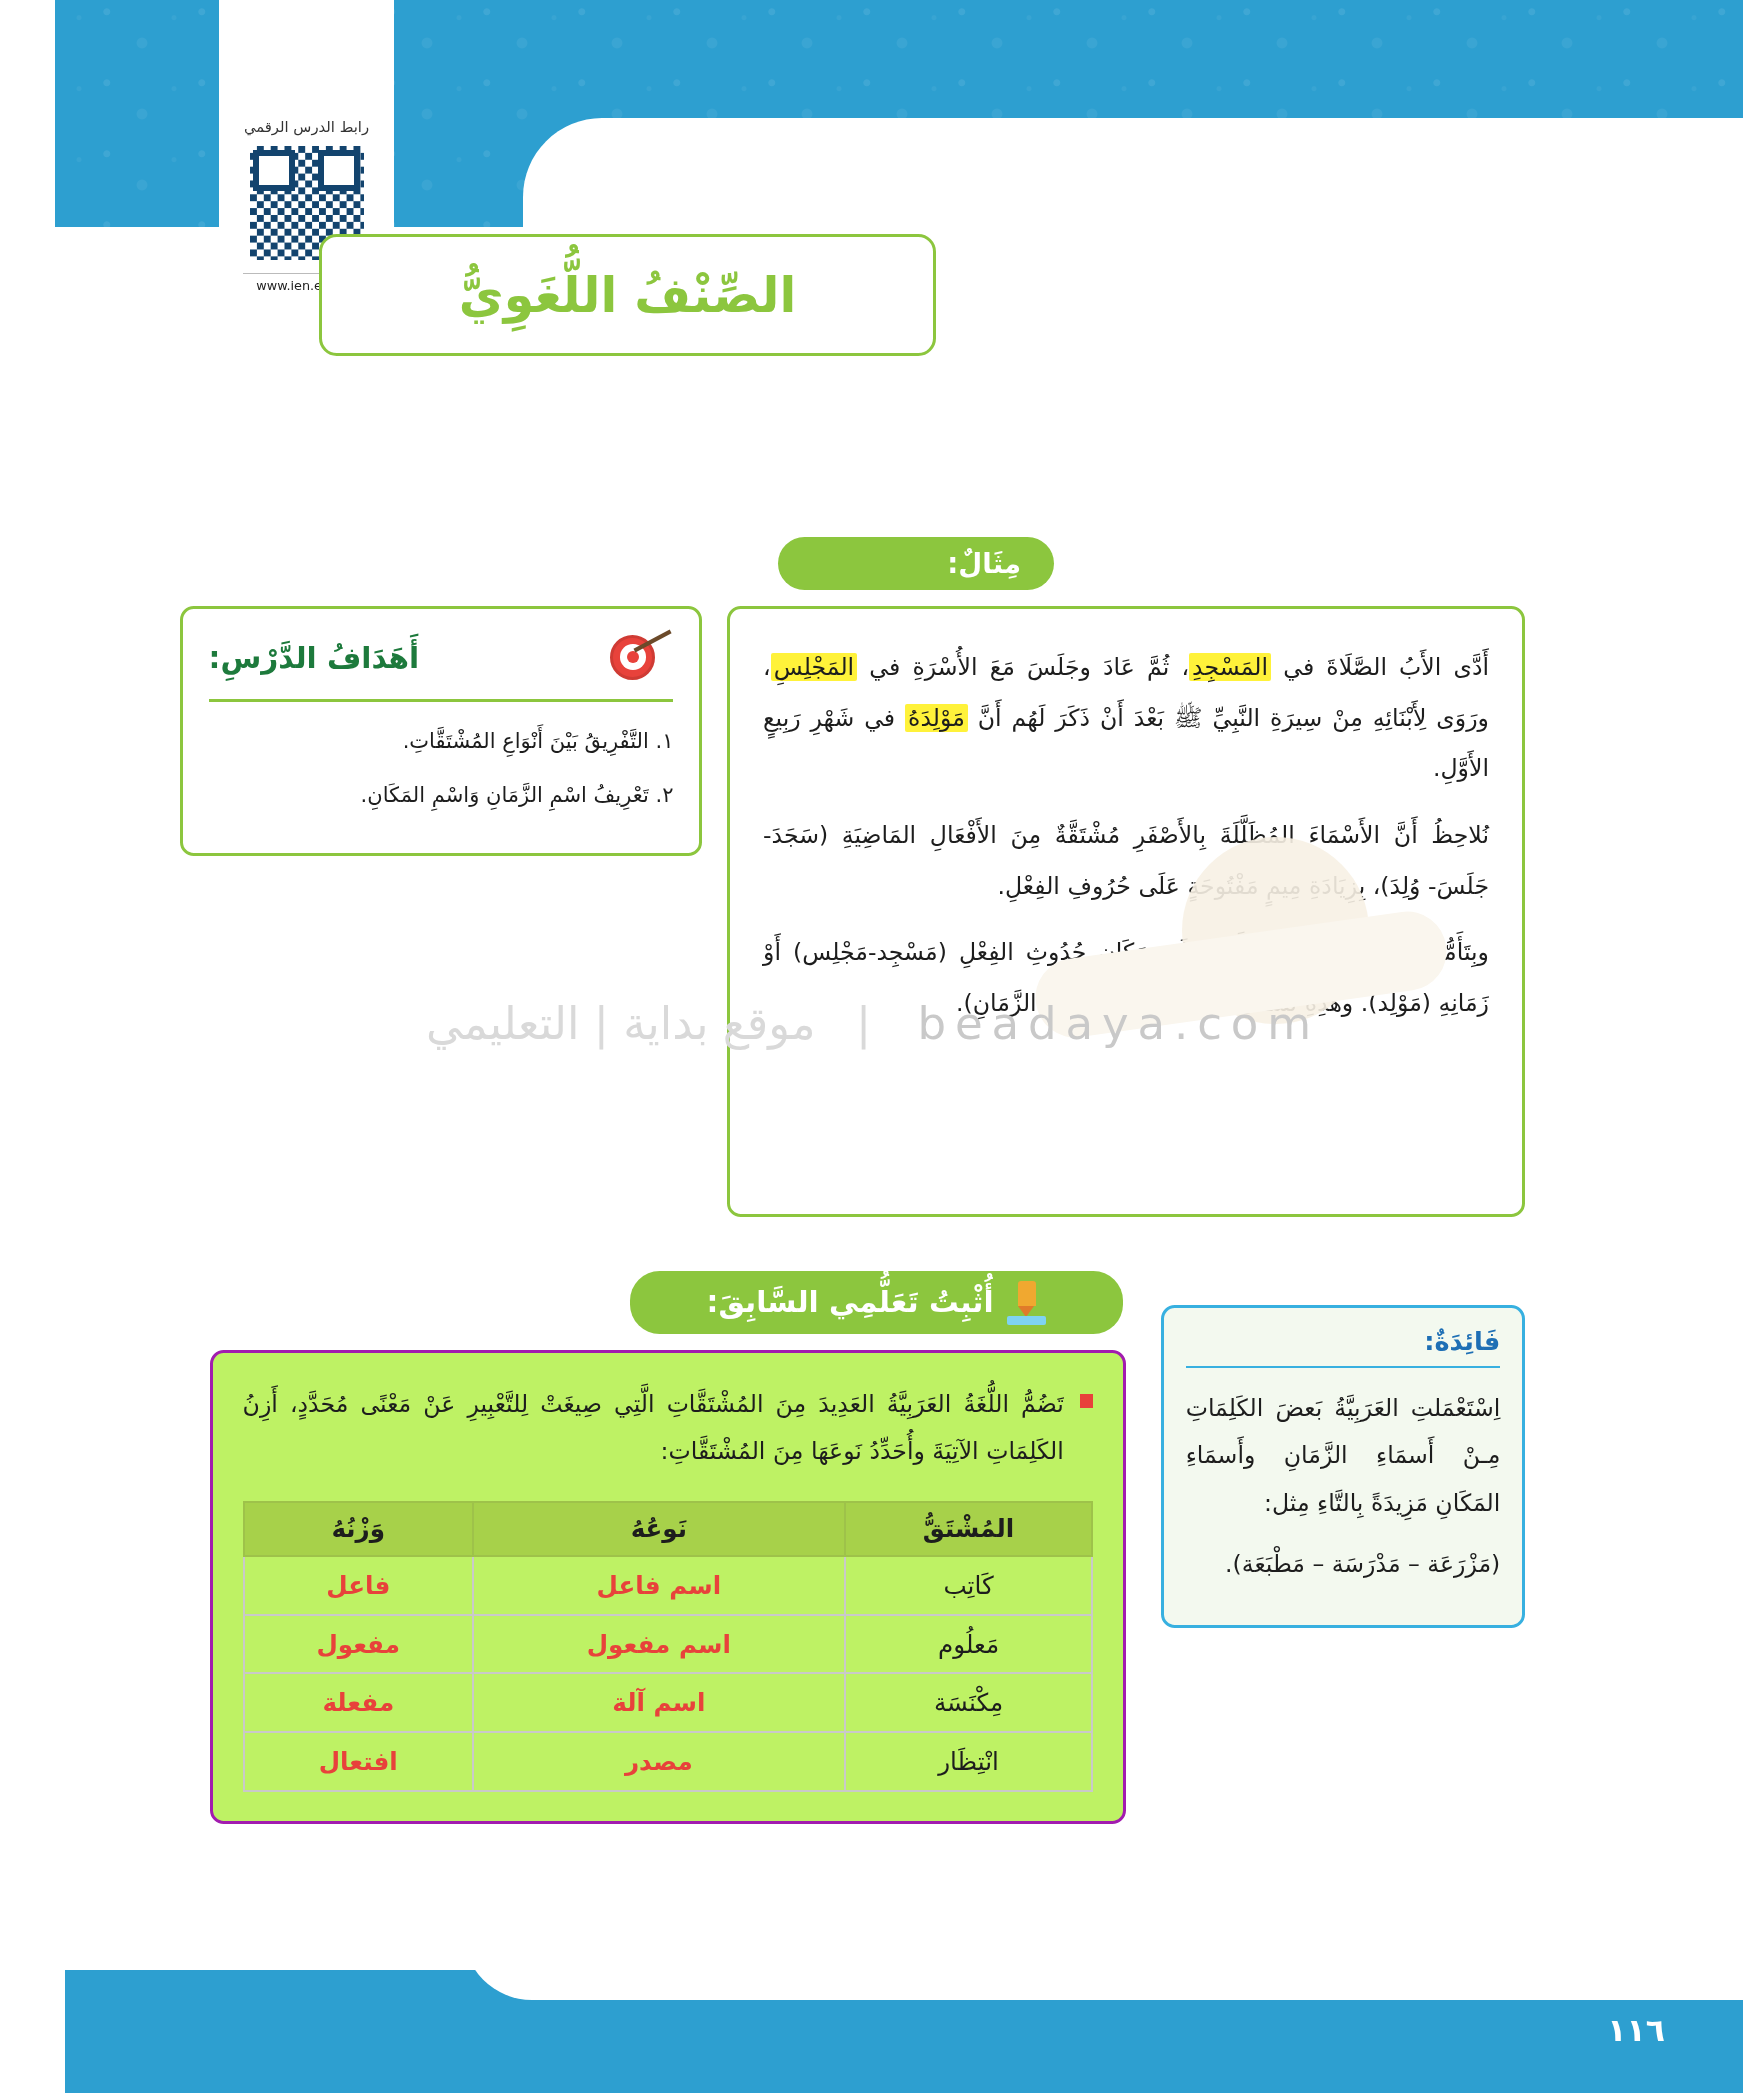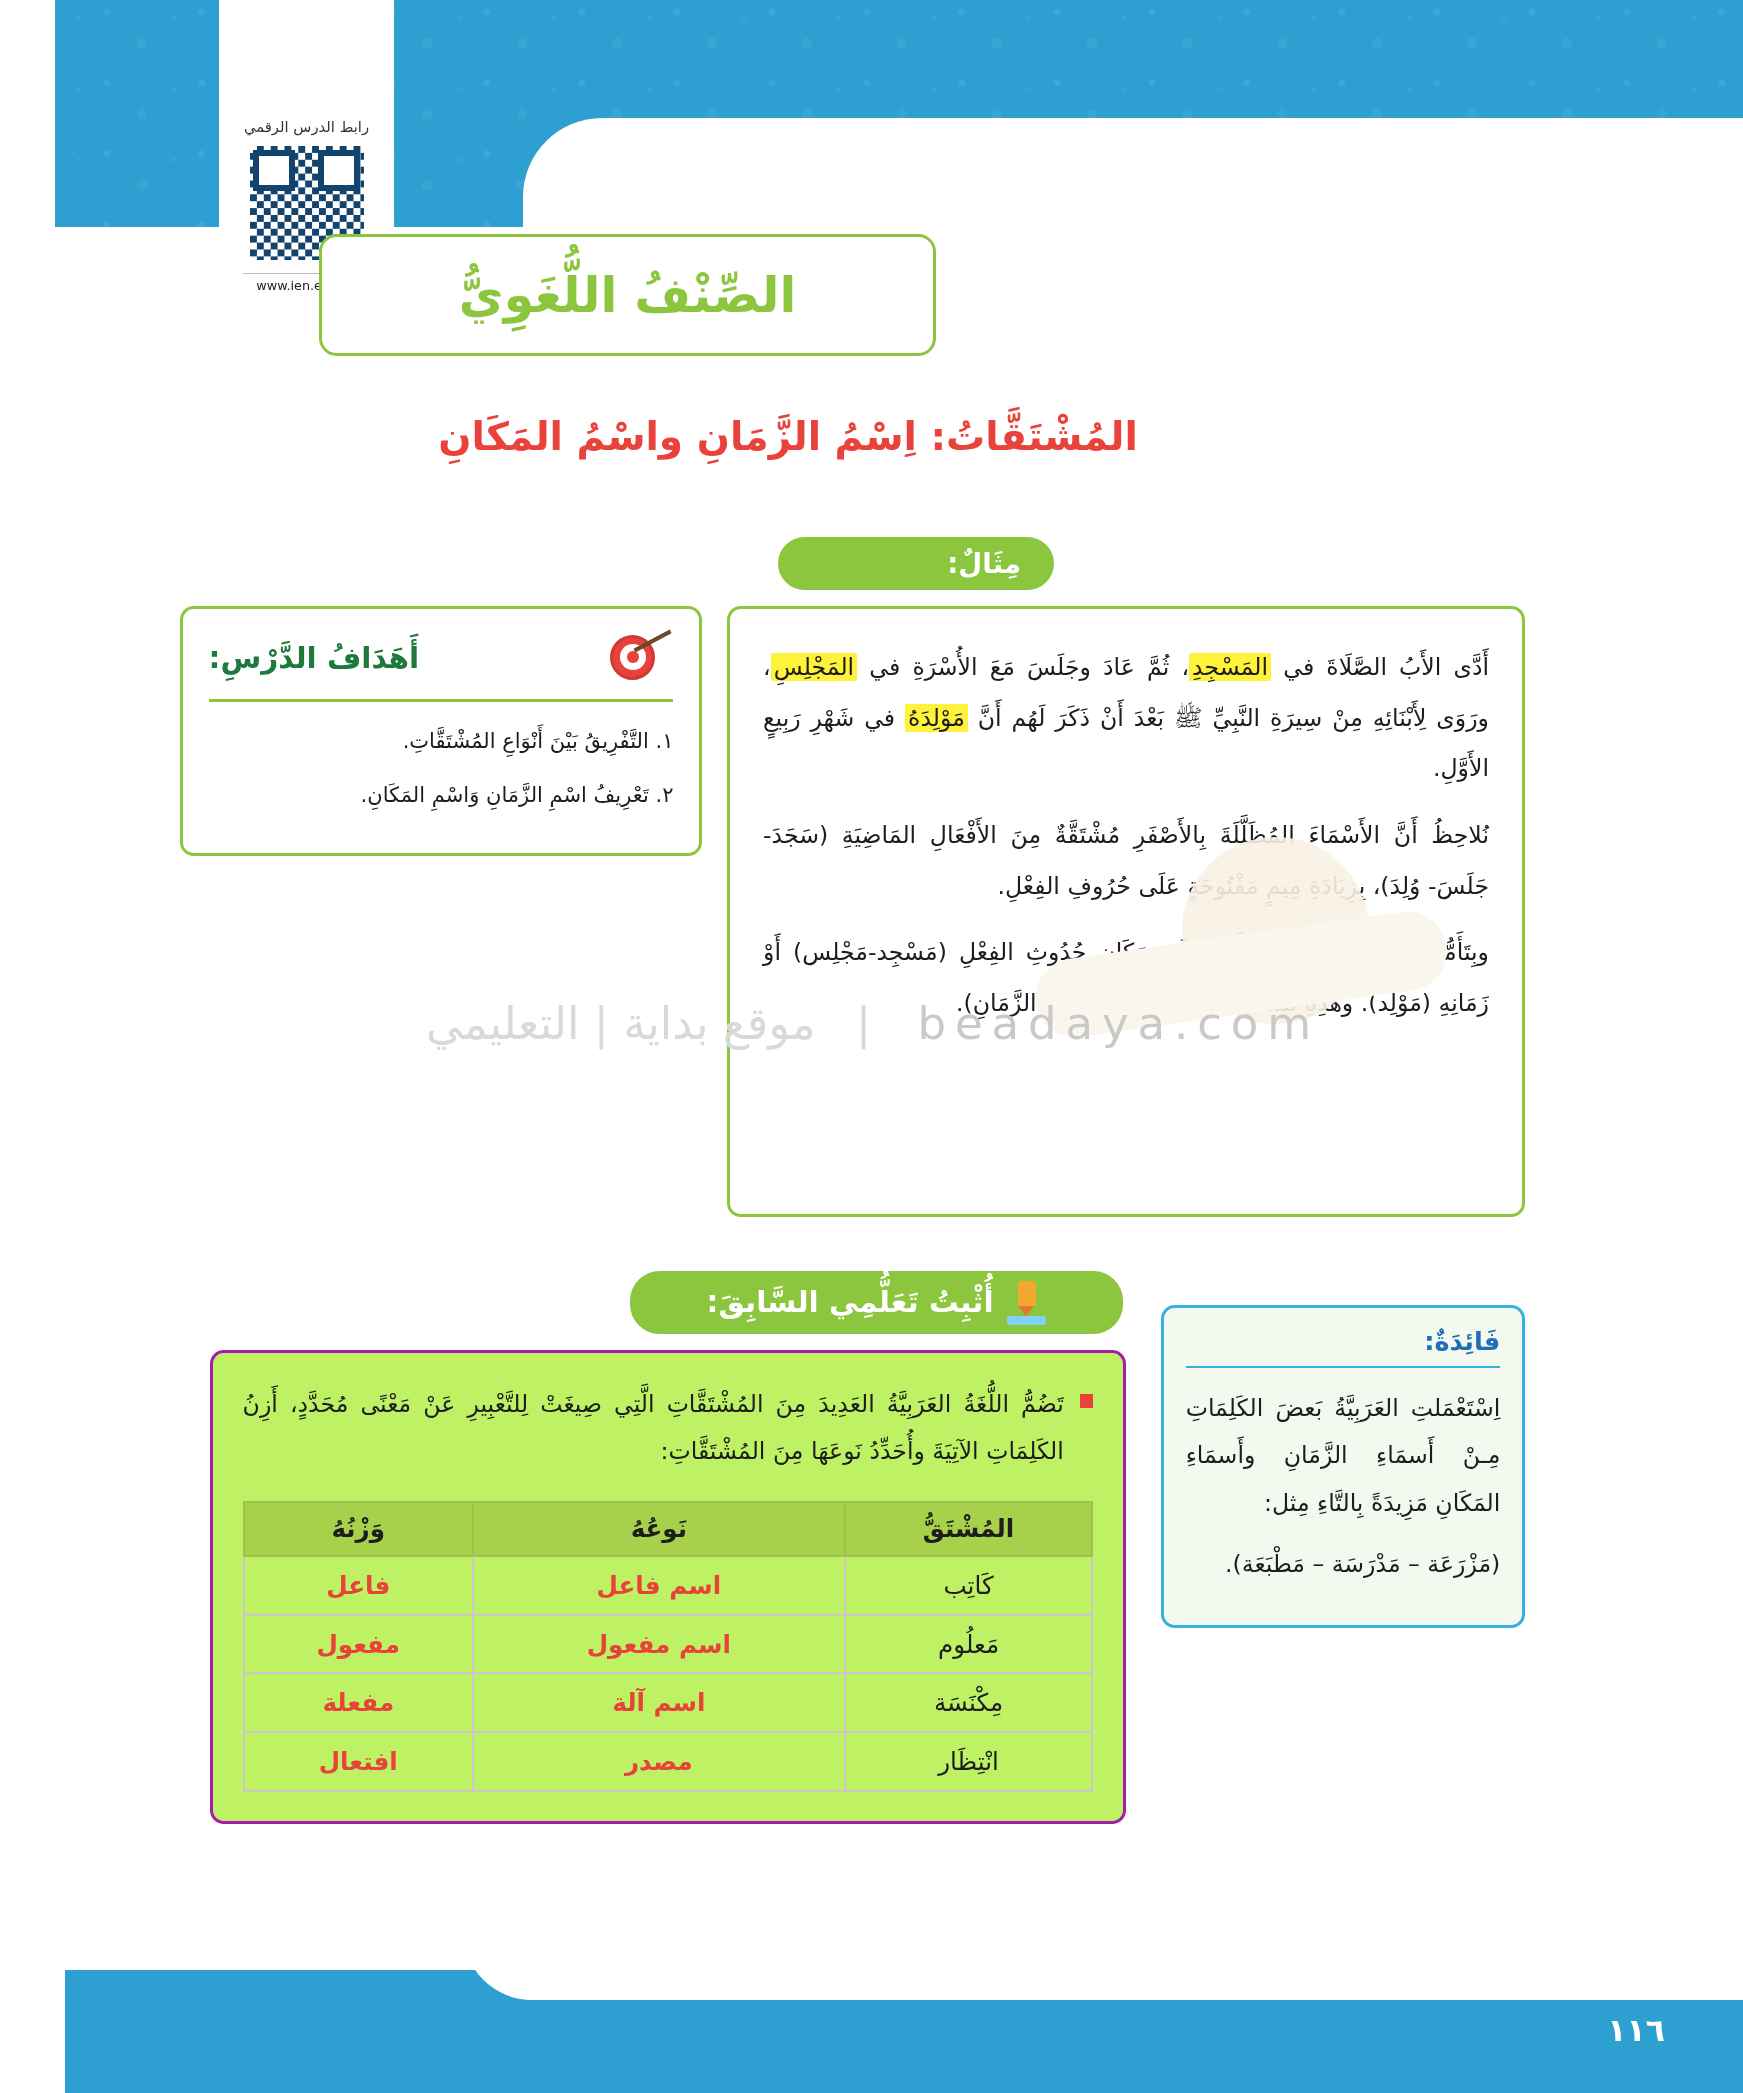--- a/index.html
+++ b/index.html
@@ -473,21 +473,20 @@
   <div class="qr-card">
     <div class="qr-caption">رابط الدرس الرقمي</div>
     <div class="qr-box"></div>
     <div class="qr-url">www.ien.edu.sa</div>
   </div>
 
   <div class="lesson-title">
     <span>الصِّنْفُ اللُّغَوِيُّ</span>
   </div>
 
-  <div class="subtitle">المُشْتَقَّاتُ:  اِسْمُ الزَّمَانِ واسْمُ المَكَانِ</div>
 
   <div class="pill example">
     <span>مِثَالٌ:</span>
   </div>
 
   <div class="example-box">
     <p>
       أَدَّى الأَبُ الصَّلَاةَ في <span class="hl">المَسْجِدِ</span>، ثُمَّ عَادَ وجَلَسَ مَعَ الأُسْرَةِ في <span class="hl">المَجْلِسِ</span>، ورَوَى لِأَبْنَائِهِ مِنْ سِيرَةِ النَّبِيِّ ﷺ بَعْدَ أَنْ ذَكَرَ لَهُم أَنَّ <span class="hl">مَوْلِدَهُ</span> في شَهْرِ رَبِيعٍ الأَوَّلِ.
     </p>
     <p>نُلاحِظُ أَنَّ الأَسْمَاءَ المُظَلَّلَةَ بِالأَصْفَرِ مُشْتَقَّةٌ مِنَ الأَفْعَالِ المَاضِيَةِ (سَجَدَ- جَلَسَ- وُلِدَ)، بِزِيَادَةِ مِيمٍ مَفْتُوحَةٍ عَلَى حُرُوفِ الفِعْلِ.</p>

